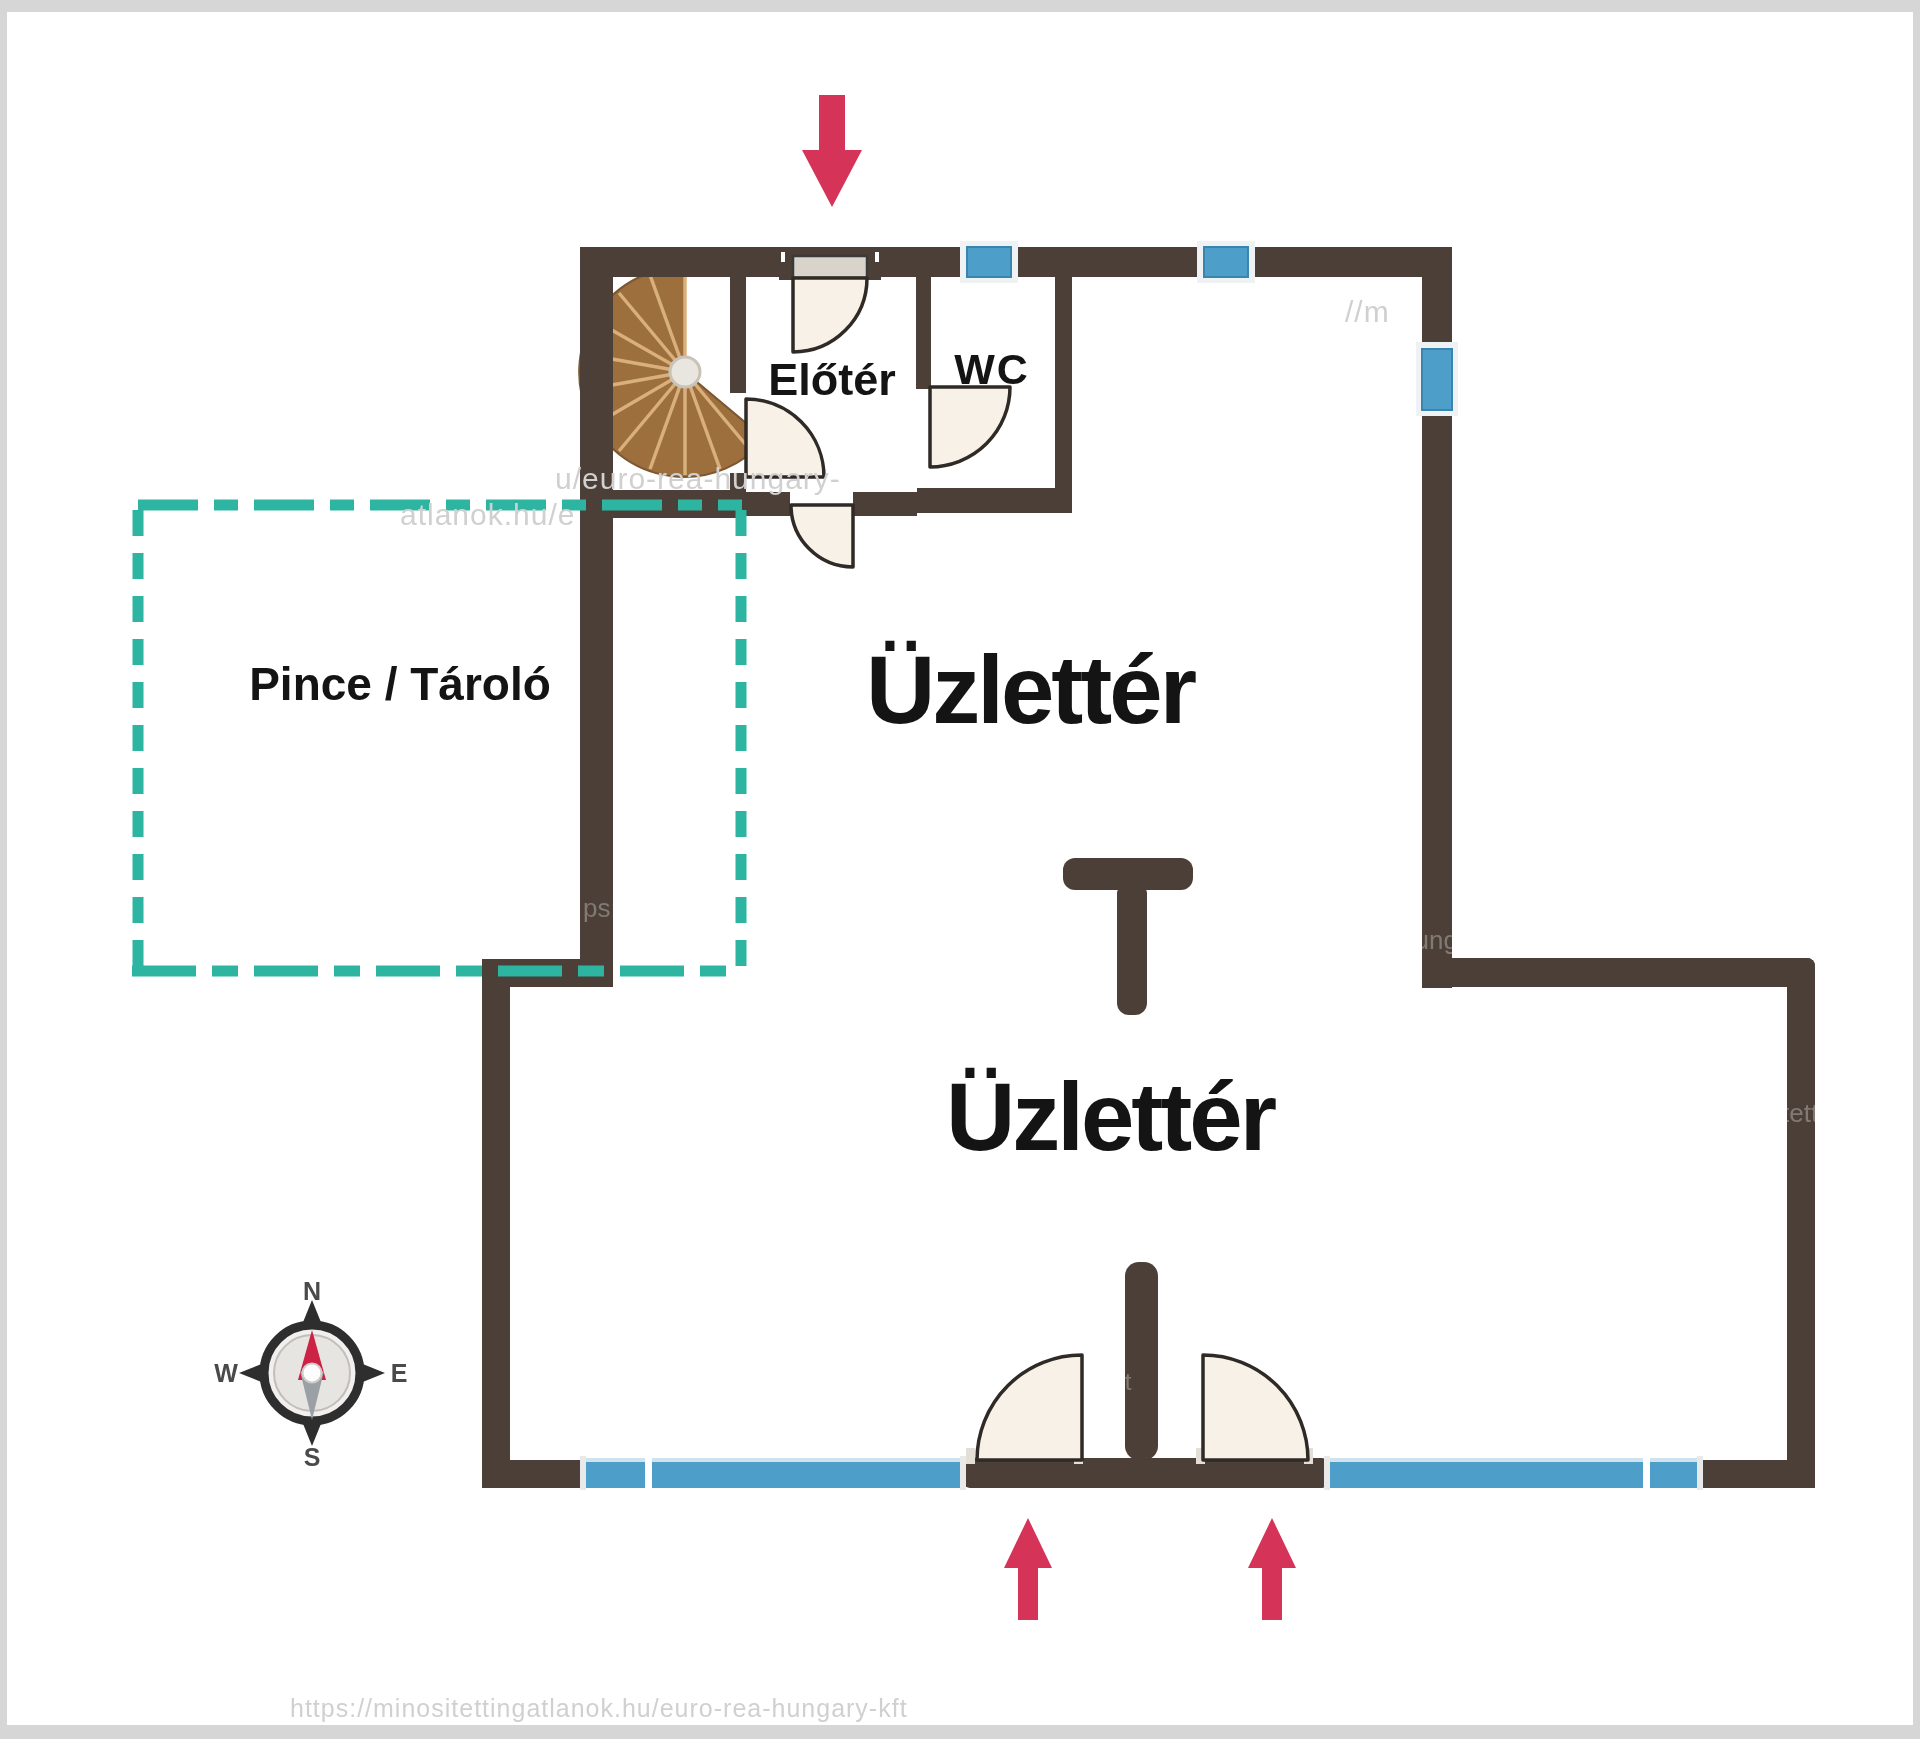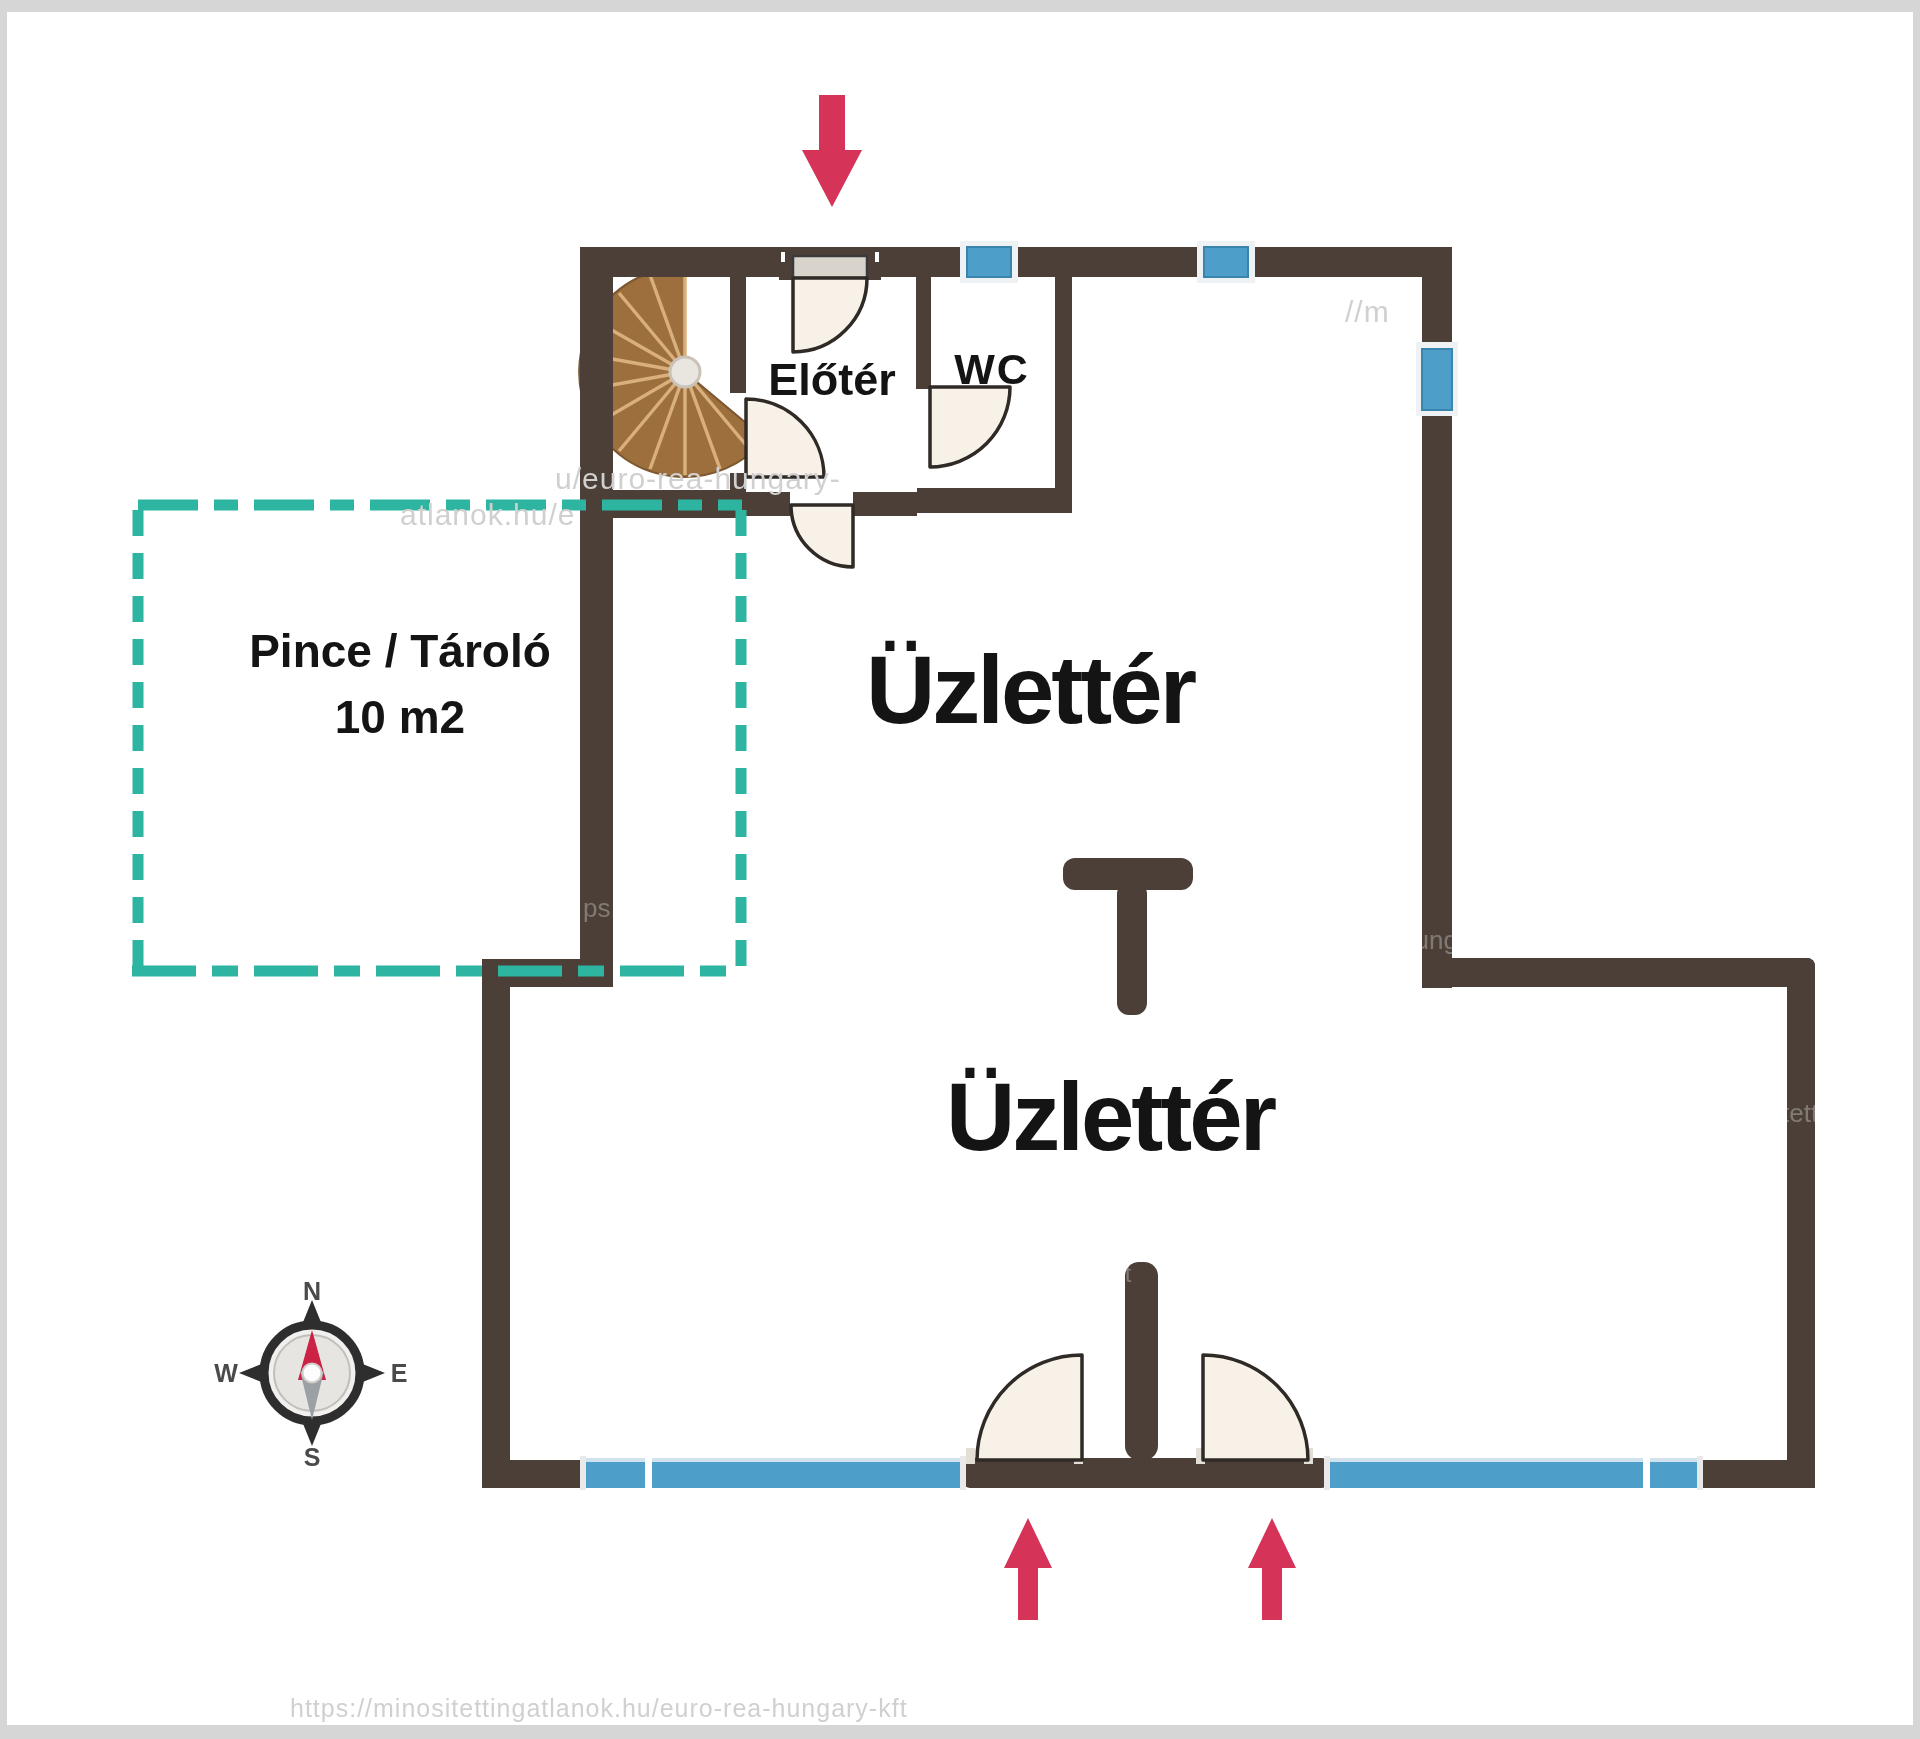--- a/index.html
+++ b/index.html
@@ -166,35 +166,34 @@
       <circle cx="312" cy="1373" r="9.5" fill="#fdfdfd" stroke="#d0cdc9" stroke-width="2"></circle>
     </g>
   </svg>
 
   <div class="lbl center room-big" style="left:1030px;top:690px;">Üzlettér</div>
   <div class="lbl center room-big" style="left:1110px;top:1117px;">Üzlettér</div>
   <div class="lbl center room-mid" style="left:832px;top:380px;">Előtér</div>
   <div class="lbl center room-wc" style="left:992px;top:369px;">WC</div>
   <div class="lbl center pince" style="left:400px;top:684px;">
     <div>Pince / Tároló</div>
-    <div>10 m2</div>
   </div>
 
   <div class="compass-letter" style="left:312px;top:1291px;">N</div>
   <div class="compass-letter" style="left:399px;top:1373px;">E</div>
   <div class="compass-letter" style="left:312px;top:1457px;">S</div>
   <div class="compass-letter" style="left:226px;top:1373px;">W</div>
 
   <div class="wm wm-grey" style="left:555px;top:462px;">u/euro-rea-hungary-</div>
   <div class="wm wm-grey" style="left:1345px;top:295px;">//m</div>
   <div class="wm wm-grey" style="left:400px;top:498px;">atlanok.hu/e</div>
   <div class="wm wm-white" style="left:583px;top:893px;">ps:/</div>
   <div class="wm wm-white" style="left:1400px;top:925px;">hung</div>
   <div class="wm wm-white" style="left:1782px;top:1098px;">tett</div>
   <div class="wm wm-grey" style="left:290px;top:1694px;font-size:25px;">https://minositettingatlanok.hu/euro-rea-hungary-kft</div>
-  <div class="wm wm-white" style="left:1106px;top:1260px;font-size:24px;">kft</div>
+  <div class="wm wm-white" style="left:1106px;top:1368px;font-size:24px;">kft</div>
 
   <div class="frame" style="left:0;top:0;width:1920px;height:12px;"></div>
   <div class="frame" style="left:0;top:1725px;width:1920px;height:14px;"></div>
   <div class="frame" style="left:0;top:0;width:7px;height:1739px;"></div>
   <div class="frame" style="left:1913px;top:0;width:7px;height:1739px;"></div>
 
 </div>
 
 </body></html>

